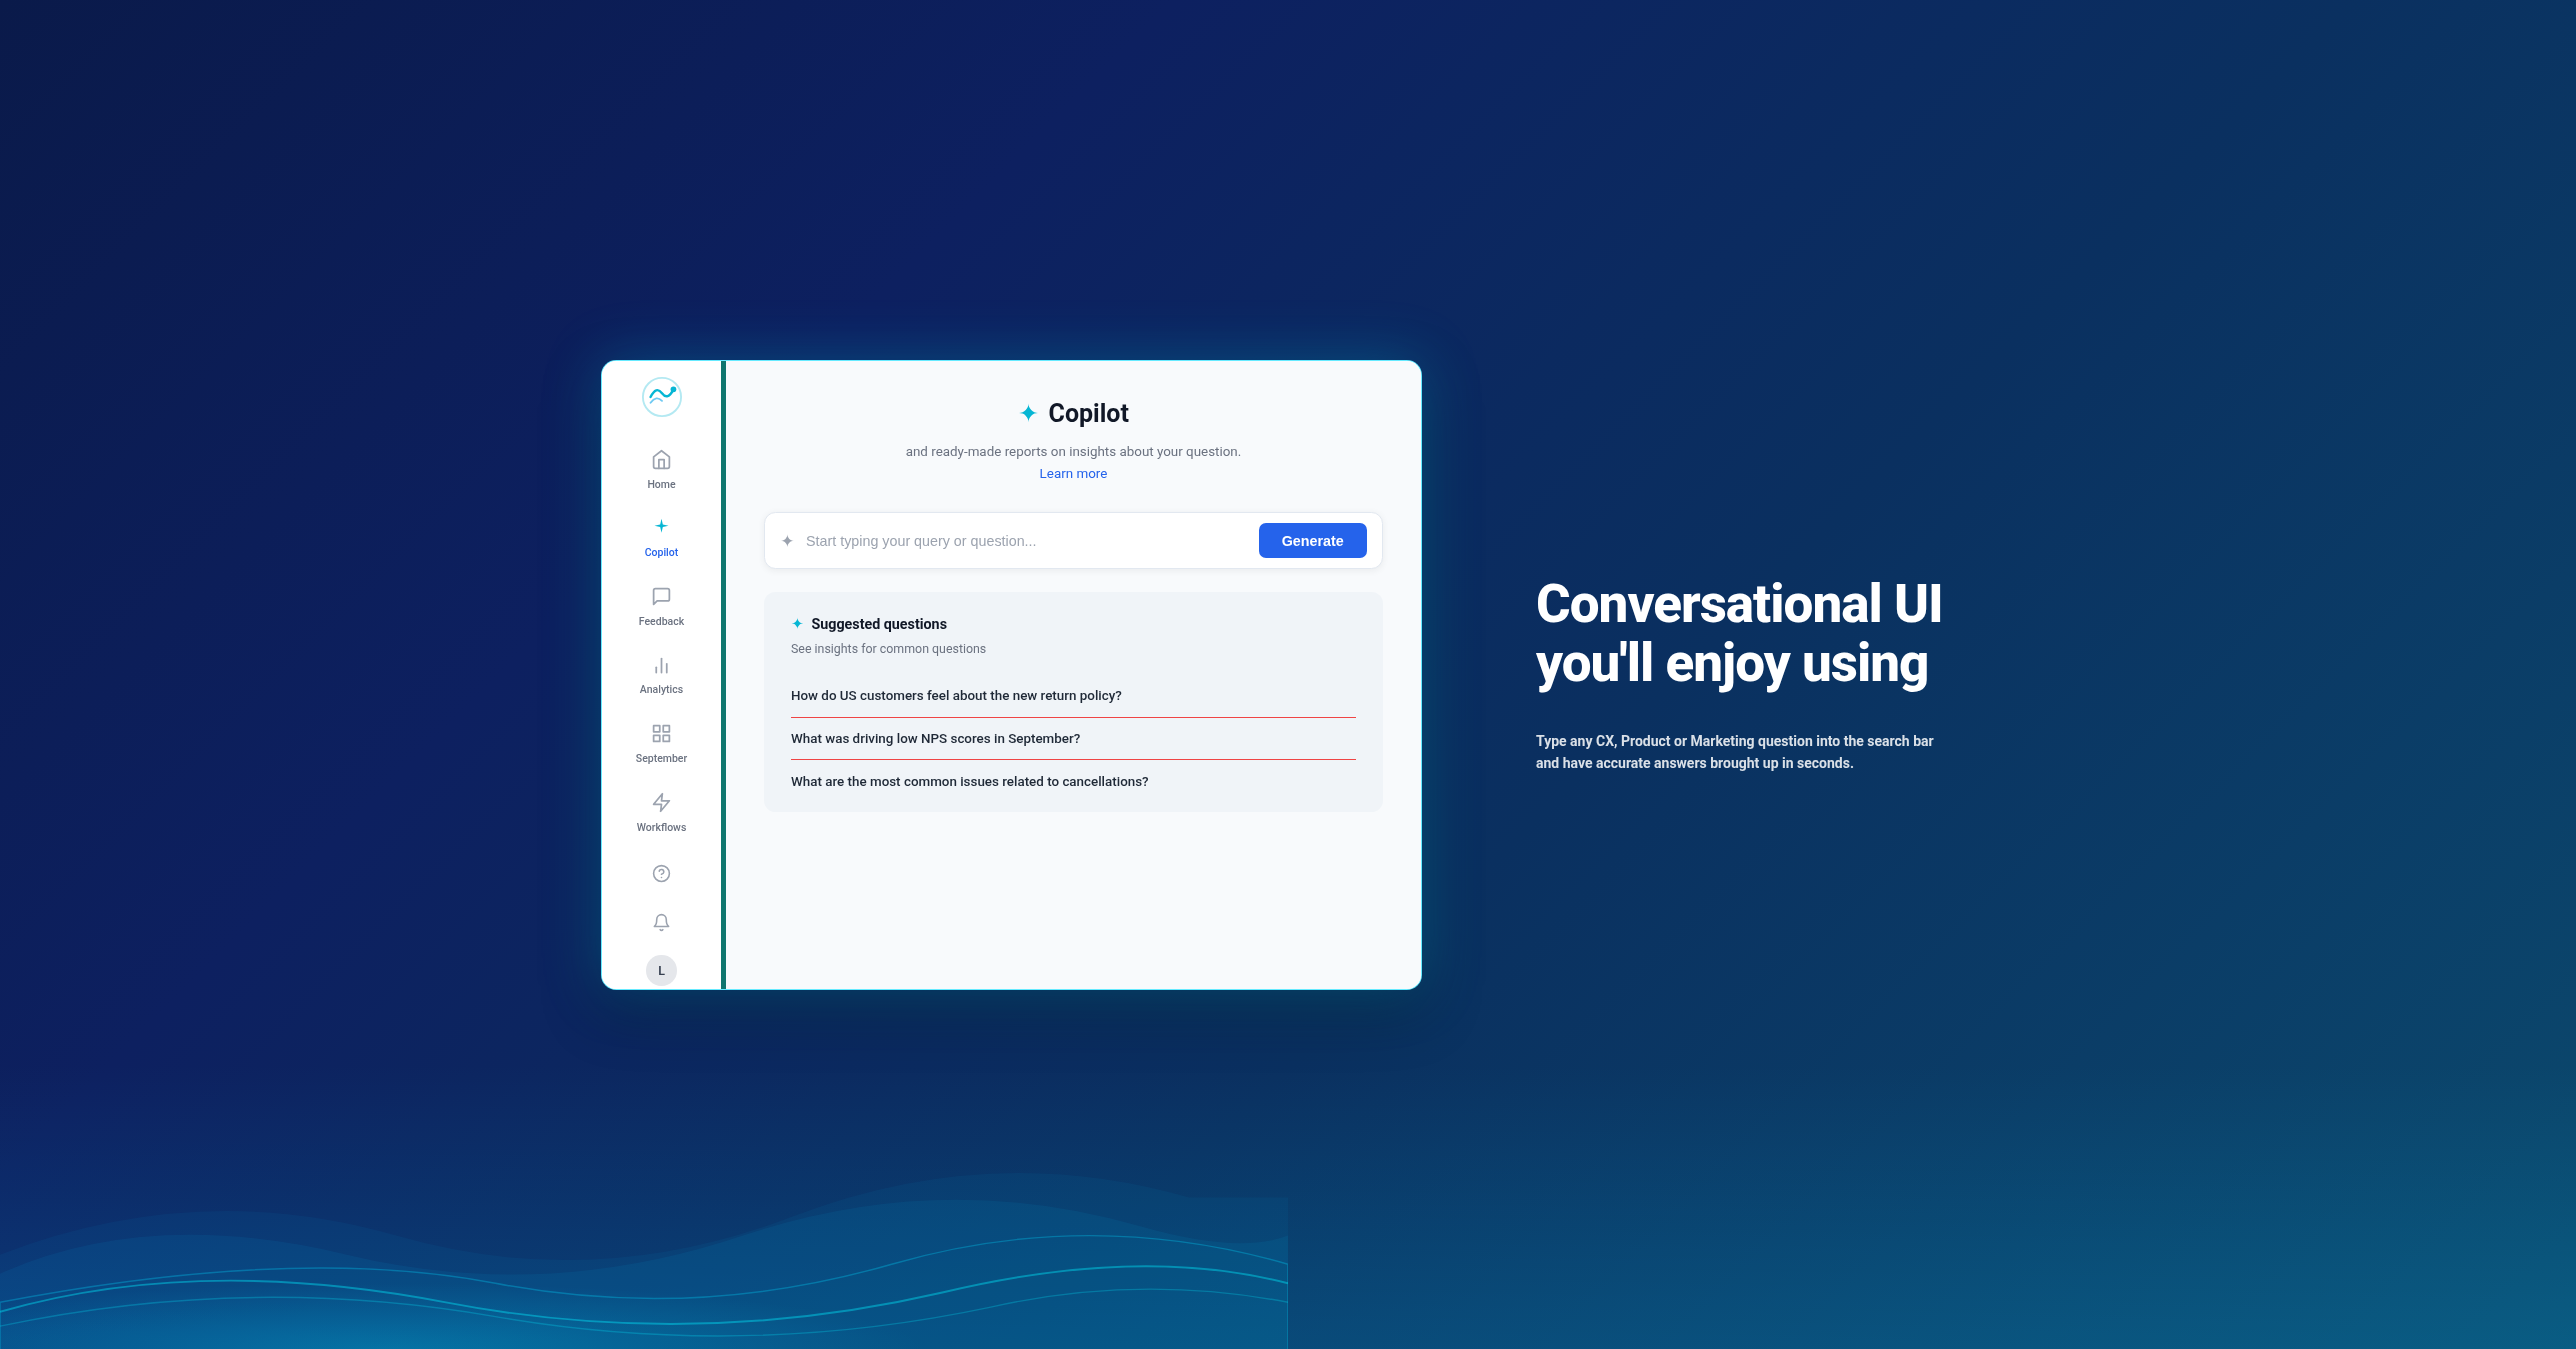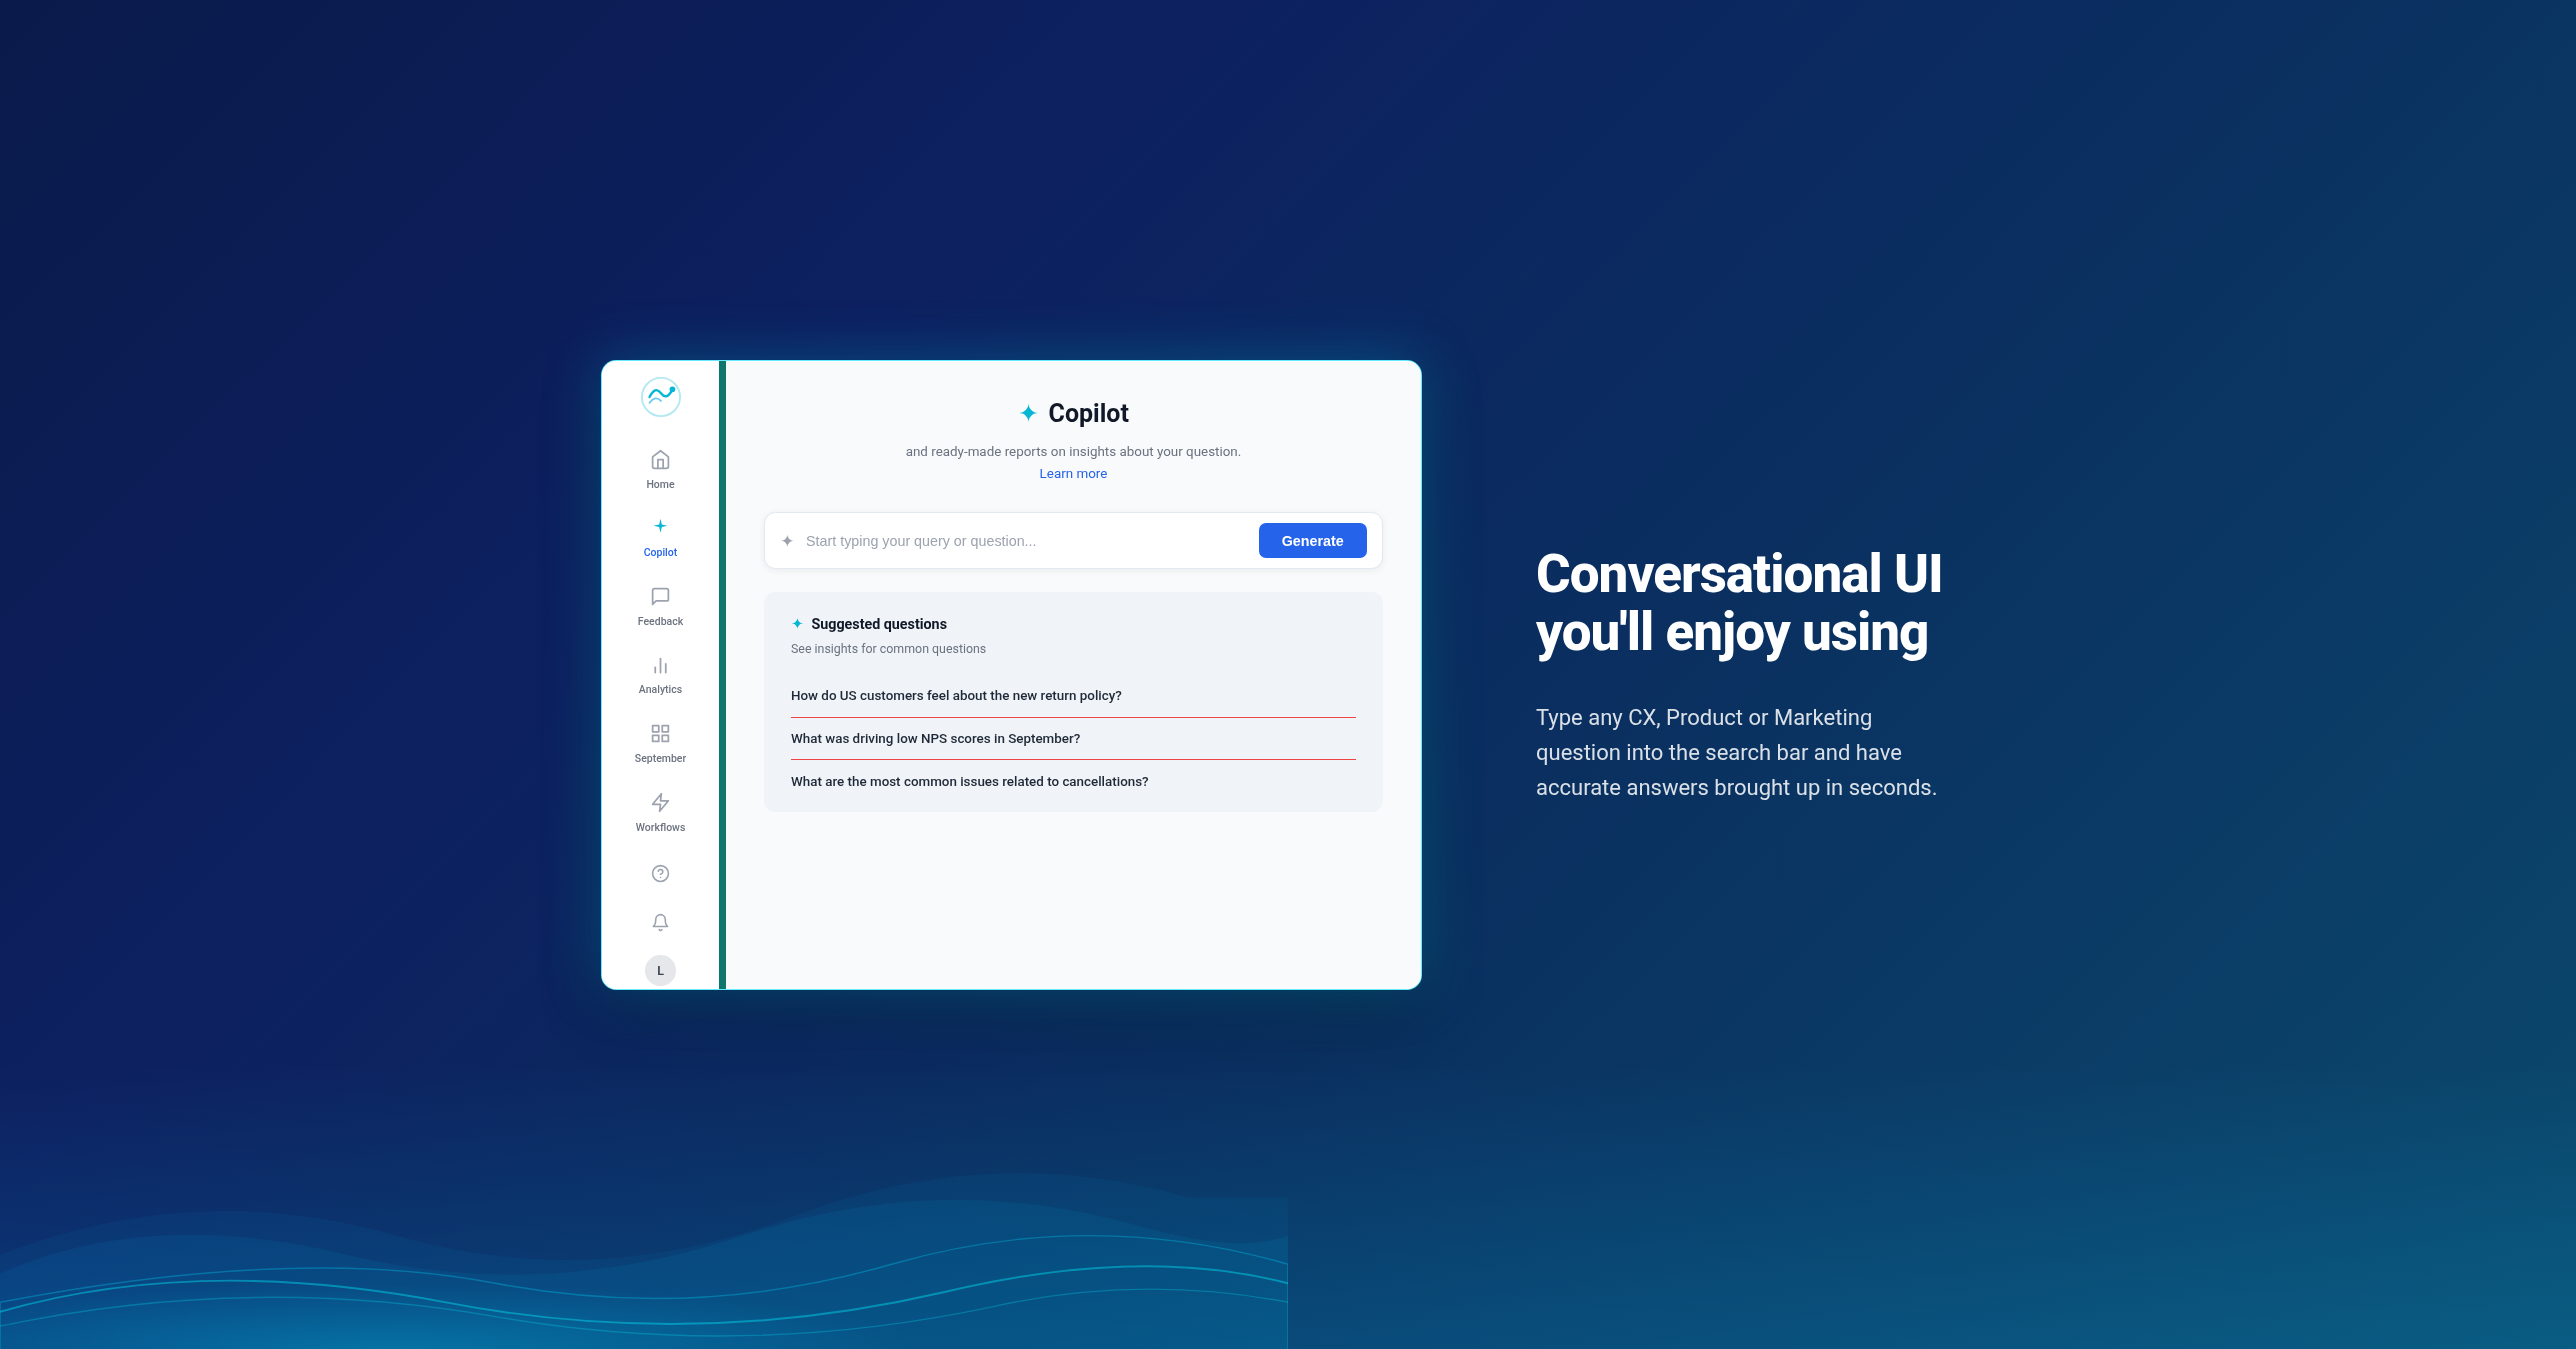--- a/index.html
+++ b/index.html
@@ -65,21 +65,21 @@
       border: 1.9px solid rgba(0, 220, 255, 0.6);
       box-shadow: 0 0 57px rgba(0, 200, 255, 0.3), 0 19px 57px rgba(0,0,0,0.4);
       display: flex;
       overflow: hidden;
     }
 
     
     .sidebar {
       width: 124px;
       background: #fff;
-      border-right: 7px solid #0f766e;
+      border-right: 5px solid #0f766e;
       display: flex;
       flex-direction: column;
       align-items: center;
       padding: 15.3px 0;
       gap: 0;
     }
 
     .sidebar-logo {
       width: 48px;
       height: 48px;
@@ -320,24 +320,24 @@
 
     .right-panel h2 {
       font-size: 53px;
       font-weight: 800;
       line-height: 1.1;
       margin-bottom: 38px;
       letter-spacing: -1px;
     }
 
     .right-panel p {
-      font-size: 22px;
+      font-size: 14px;
       line-height: 1.6;
       color: rgba(255, 255, 255, 0.85);
-      font-weight: 400;
+      font-weight: 700;
     }
 
     
     .cyan-sparkle {
       display: inline-block;
       color: #06b6d4;
       font-size: 25px;
     }
   </style>
 </head>

